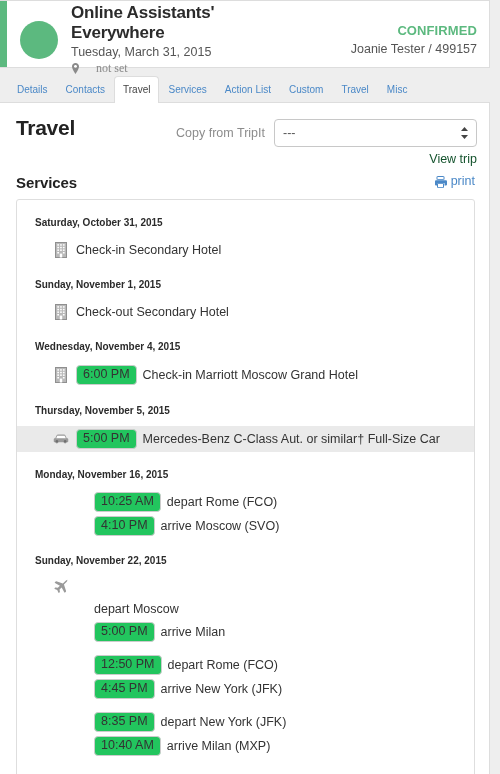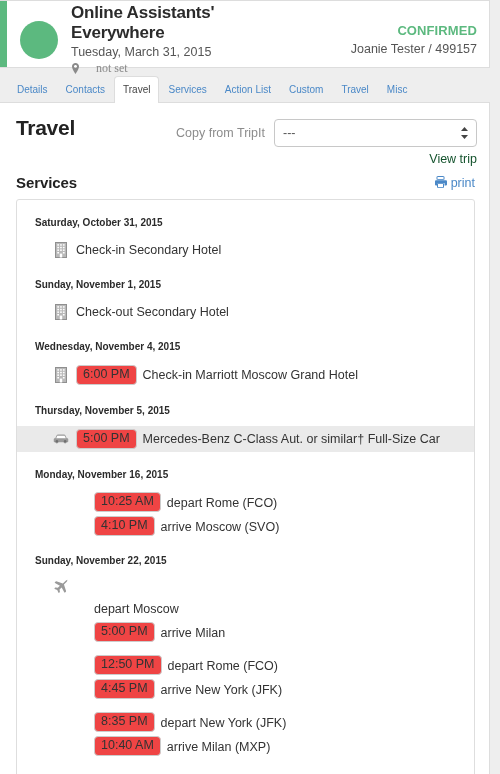--- a/index.html
+++ b/index.html
@@ -187,21 +187,21 @@
     font-size: 15px;
     font-weight: bold;
     color: #222222;
     letter-spacing: -0.1px;
   }
   .print-link {
     margin-left: auto;
     font-size: 12.5px;
     color: #4a88c7;
     display: flex;
-    align-items: flex-start;
+    align-items: flex-end;
     gap: 4px;
     cursor: pointer;
   }
   .printer-icon { width: 13px; height: 12px; display: block; }
 
   
   .itinerary-box {
     border: 1px solid #dedede;
     border-radius: 3px;
     margin-top: 8px;
@@ -239,40 +239,40 @@
     display: flex;
     align-items: center;
     justify-content: center;
   }
   .item-icon svg { display: block; }
 
   .time-badge {
     display: inline-block;
     border: 1px solid #cccccc;
     border-radius: 4px;
-    background: #ef4444;
+    background: #22c55e;
     font-size: 12.5px;
     color: #333333;
     padding: 1px 6px 2px 6px;
     line-height: 15px;
     margin-right: 6px;
     white-space: nowrap;
   }
   .item-text {
     font-size: 12.5px;
     color: #333333;
     white-space: nowrap;
     overflow: hidden;
     text-overflow: ellipsis;
   }
 
   
   .sub-row {
     display: flex;
-    align-items: flex-end;
+    align-items: center;
     padding: 2px 14px 2px 18px;
     min-height: 21px;
     line-height: 18px;
     cursor: pointer;
   }
   .sub-indent { margin-left: 59px; }
   .segment-gap { height: 9px; }
 </style>
 </head>
 <body>

